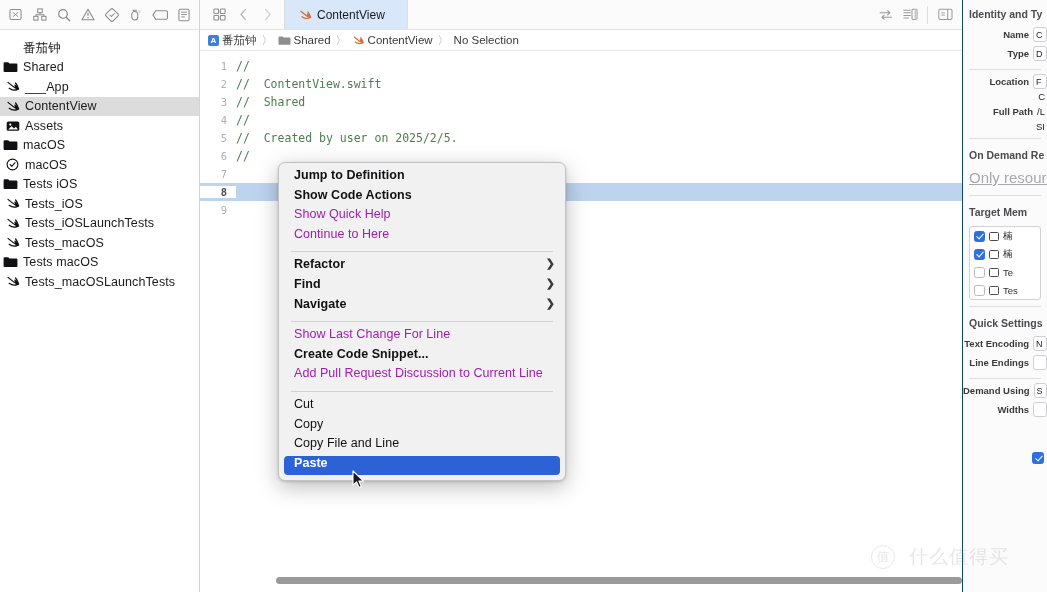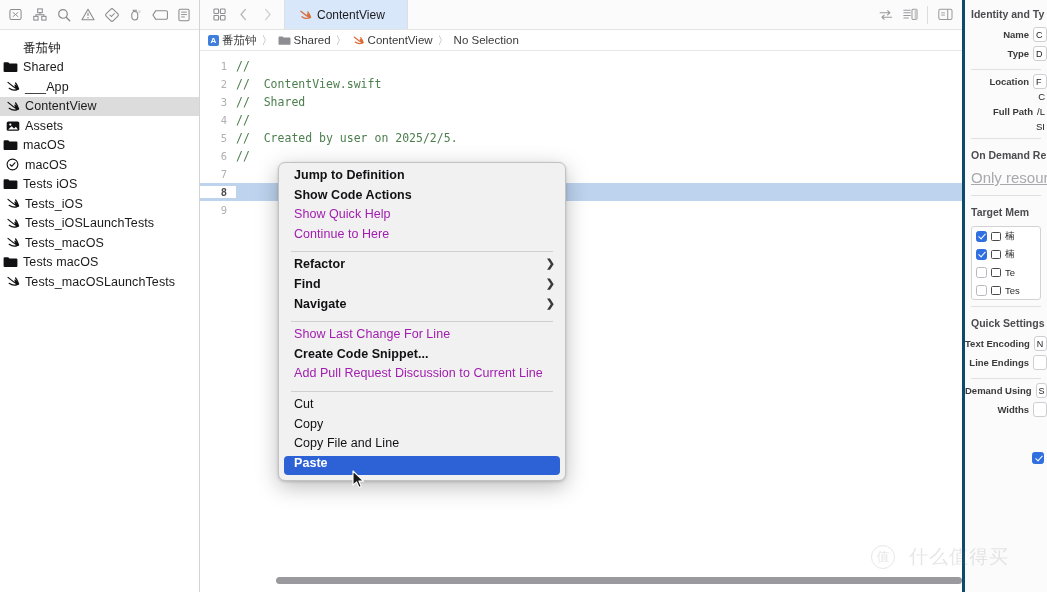--- a/index.html
+++ b/index.html
@@ -205,21 +205,21 @@
     background: #9a9a9e;
     border-radius: 4px;
   }
 
   
   .inspector {
     width: 85px;
     flex: 0 0 85px;
     height: 592px;
     background: #fbfbfb;
-    border-left: 3px solid #0c4a6e;
+    border-left: 1px solid #0c4a6e;
     overflow: hidden;
     position: relative;
     font-size: 10px;
     color: #2c2c2e;
   }
   .insp-section-title {
     font-size: 10.5px;
     font-weight: 700;
     color: #4c4c50;
     padding: 8px 0 5px 6px;

